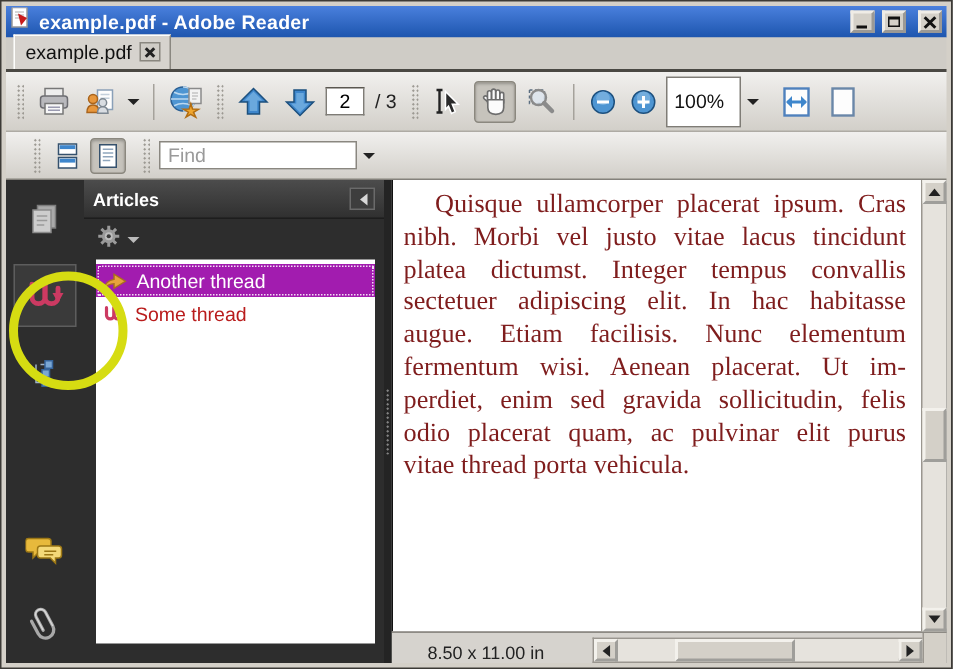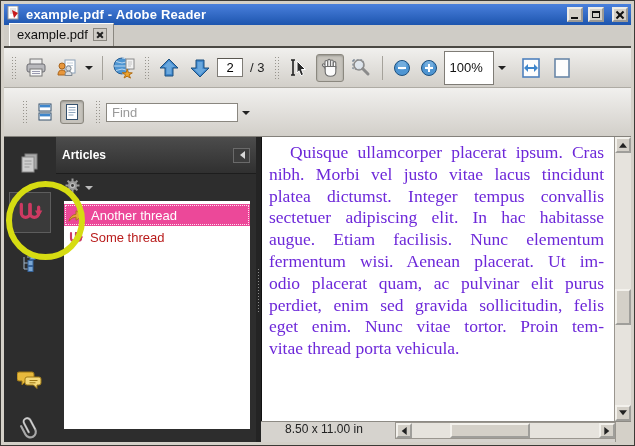--- a/index.html
+++ b/index.html
@@ -25,71 +25,71 @@
   
   .tabbar{height:23px;background:#cfccc6;display:flex;align-items:flex-end;padding:0 0 0 5px;flex:none;border-bottom:2px solid #4a4843;}
   .tab{display:flex;align-items:center;gap:5px;background:#d6d3ce;border:1px solid #8a8780;border-top-color:#fdfdfb;border-left-color:#fdfdfb;border-bottom:none;padding:3px 6px 4px 7px;font-size:13px;color:#111;}
   .tabclose{width:14px;height:13px;background:#cfccc6;border:1px solid #8a8780;position:relative;flex:none;}
   .tabclose i{position:absolute;left:2px;top:5px;width:8px;height:2px;background:#222;}
   .tabclose i:first-child{transform:rotate(45deg);} .tabclose i:last-child{transform:rotate(-45deg);}
 
   
   .toolbar{background:linear-gradient(#f1f0ee,#d2cfc9);display:flex;align-items:center;padding:0 4px;gap:3px;flex:none;}
   .tb1{height:40px;border-bottom:1px solid #aeaba4;}
-  .tb2{height:49px;border-bottom:1px solid #84817b;}
+  .tb2{height:32px;border-bottom:1px solid #84817b;}
   .grip{width:5px;height:24px;background-image:radial-gradient(#97948d 34%,transparent 36%);background-size:3px 3px;flex:none;margin:0 3px;}
   .vsep{width:1px;height:24px;background:#a5a29b;margin:0 4px;flex:none;}
   .tbtn{width:28px;height:28px;border:1px solid transparent;border-radius:3px;display:flex;align-items:center;justify-content:center;flex:none;background:transparent;padding:0;}
   .tbtn.active{background:#c6c3bc;border-color:#8b887f;box-shadow:inset 0 1px 2px rgba(0,0,0,.25);}
   .tbtn.small{width:24px;height:24px;}
   .ddarrow{width:0;height:0;border:4px solid transparent;border-top-color:#222;margin:5px 2px 0 1px;flex:none;}
   .pagefield{width:26px;height:19px;border:1px solid #7f7c76;border-top-color:#5a5750;background:#fff;font-size:13px;text-align:center;font-family:"Liberation Sans",sans-serif;padding:0;}
   .pagetotal{font-size:13px;color:#222;margin:0 4px;}
   .combo{width:50px;height:34px;border:1px solid #7f7c76;background:#fff;font-size:13px;display:flex;align-items:center;padding:1px 4px;color:#111;}
   .findbox{width:132px;height:19px;border:1px solid #8a8780;background:#fff;font-size:13px;color:#999;padding:1px 5px;font-family:"Liberation Sans",sans-serif;}
   .findbox::placeholder{color:#9a9a9a;}
 
   
   .main{flex:1;display:flex;min-height:0;background:#2d2d2d;}
   .iconstrip{width:52px;background:#2d2d2d;display:flex;flex-direction:column;align-items:center;flex:none;}
   .stripbtn{width:34px;height:30px;display:flex;align-items:center;justify-content:center;}
   .stripbtn.sel{width:42px;height:42px;background:#3a3a3a;border:1px solid #5d5d5d;}
 
   .panel{width:200px;background:#2d2d2d;display:flex;flex-direction:column;flex:none;}
-  .panel-header{height:37px;background:linear-gradient(#4c4c4c,#303030);display:flex;align-items:center;padding:0 6px;border-bottom:1px solid #1d1d1d;gap:17px;}
+  .panel-header{height:26px;background:linear-gradient(#4c4c4c,#303030);display:flex;align-items:center;padding:0 6px;border-bottom:1px solid #1d1d1d;gap:17px;}
   .panel-title{color:#fff;font-weight:bold;font-size:12px;flex:1;}
   .collapse-btn{width:17px;height:15px;background:#3d3d3d;border:1px solid #6a6a6a;display:flex;align-items:center;justify-content:center;}
   .tri-left{width:0;height:0;border:4px solid transparent;border-right:5px solid #d8d8d8;margin-right:2px;}
   .panel-opts{height:27px;display:flex;align-items:center;padding:0 8px;gap:3px;}
   .panel-list{flex:1;background:#fff;margin:0 6px 13px 8px;padding-top:3px;overflow:hidden;}
   .thread{height:22px;display:flex;align-items:center;gap:6px;font-size:13px;color:#b91c1c;padding:0 4px;}
-  .thread.sel{background:#ec4899;color:#fff;outline:1px dotted rgba(255,255,255,.85);outline-offset:-2px;}
+  .thread.sel{background:#a21caf;color:#fff;outline:1px dotted rgba(255,255,255,.85);outline-offset:-2px;}
 
   .splitter{width:5px;background:#242424;flex:none;position:relative;}
   .splitter .grip2{position:absolute;top:50%;left:1px;margin-top:-22px;width:3px;height:44px;background-image:radial-gradient(#8d8d8d 35%,transparent 37%);background-size:3px 3px;}
 
   .docarea{flex:1;display:flex;flex-direction:column;min-width:0;}
   .docbody{flex:1;display:flex;min-height:0;}
   .docpage{flex:1;background:#fff;padding:5px 10px 0 7px;overflow:hidden;border-left:1px solid #111;}
-  .doc-line{font-family:"Liberation Serif","DejaVu Serif",serif;font-size:17.5px;line-height:21.8px;color:#6d28d9;text-align:justify;text-align-last:justify;white-space:nowrap;}
+  .doc-line{font-family:"Liberation Serif","DejaVu Serif",serif;font-size:17.5px;line-height:21.8px;color:#7f1d1d;text-align:justify;text-align-last:justify;white-space:nowrap;}
   .doc-line.first{text-indent:21px;}
   .doc-line.last{text-align-last:left;}
 
   
   .vscroll{width:17px;background:#e6e3dd;border-left:1px solid #9a968f;display:flex;flex-direction:column;flex:none;}
   .sbtn{width:100%;height:16px;background:#d4d0c8;border:2px outset #f3f1ec;position:relative;flex:none;}
   .tri{width:0;height:0;position:absolute;left:50%;top:50%;}
   .tri.up{border:4px solid transparent;border-bottom:5px solid #222;transform:translate(-50%,-70%);}
   .tri.down{border:4px solid transparent;border-top:5px solid #222;transform:translate(-50%,-30%);}
   .tri.left{border:4px solid transparent;border-right:5px solid #222;transform:translate(-70%,-50%);}
   .tri.right{border:4px solid transparent;border-left:5px solid #222;transform:translate(-30%,-50%);}
   .vtrack{flex:1;position:relative;}
   .vthumb{position:absolute;left:0;top:136px;width:100%;height:36px;background:#d4d0c8;border:2px outset #f3f1ec;}
 
-  .statusbar{height:21px;background:#d6d3ce;border-top:1px solid #8d8a84;display:flex;align-items:flex-start;flex:none;}
+  .statusbar{height:21px;background:#d6d3ce;border-top:1px solid #8d8a84;display:flex;align-items:flex-end;flex:none;}
   .pagesize{font-size:12px;color:#222;margin-left:24px;width:96px;flex:none;}
   .hscroll{flex:1;height:17px;display:flex;background:#e6e3dd;border:1px solid #9a968f;border-right:none;margin-left:14px;}
   .hscroll .sbtn{width:16px;height:100%;}
   .htrack{flex:1;position:relative;}
   .hthumb{position:absolute;top:0;left:38px;width:80px;height:100%;background:#d4d0c8;border:2px outset #f3f1ec;}
   .corner{width:16px;height:100%;background:#d4d0c8;flex:none;border-left:1px solid #9a968f;}
 
   
   .highlight-circle{position:absolute;left:6px;top:181px;width:79px;height:79px;border:6px solid #d6dc12;border-radius:50%;z-index:20;pointer-events:none;}
 </style>
@@ -346,23 +346,22 @@
 
     <div class="docarea">
       <div class="docbody">
         <div class="docpage">
           <div class="doc-line first">Quisque ullamcorper placerat ipsum. Cras</div>
           <div class="doc-line">nibh. Morbi vel justo vitae lacus tincidunt</div>
           <div class="doc-line">platea dictumst. Integer tempus convallis</div>
           <div class="doc-line">sectetuer adipiscing elit. In hac habitasse</div>
           <div class="doc-line">augue. Etiam facilisis. Nunc elementum</div>
           <div class="doc-line">fermentum wisi. Aenean placerat. Ut im-</div>
+          <div class="doc-line">perdiet, enim sed gravida sollicitudin, felis</div>
           <div class="doc-line">odio placerat quam, ac pulvinar elit purus</div>
-          <div class="doc-line">perdiet, enim sed gravida sollicitudin, felis</div>
-          <div class="doc-line">eget enim. Nunc vitae tortor. Proin tem-</div>
           <div class="doc-line last">vitae thread porta vehicula.</div>
         </div>
         <div class="vscroll">
           <span class="sbtn">
               <i class="tri up"></i>
             </span>
           <span class="vtrack">
               <span class="vthumb"></span>
             </span>
           <span class="sbtn">

